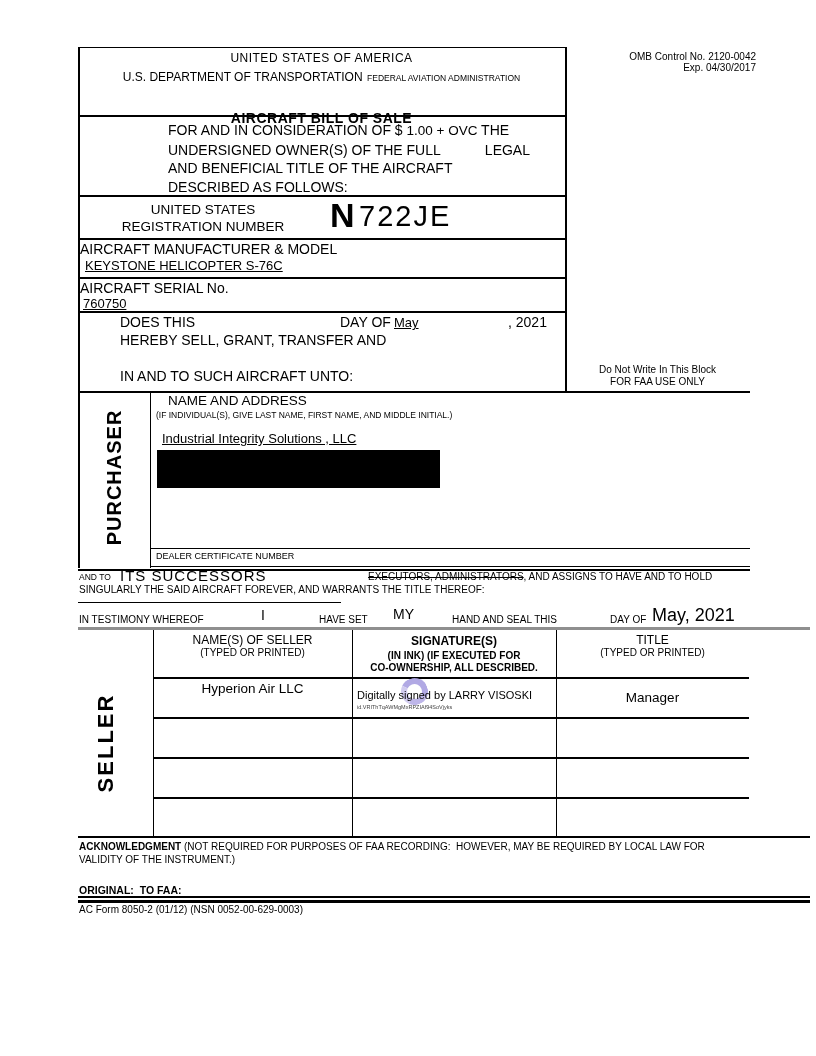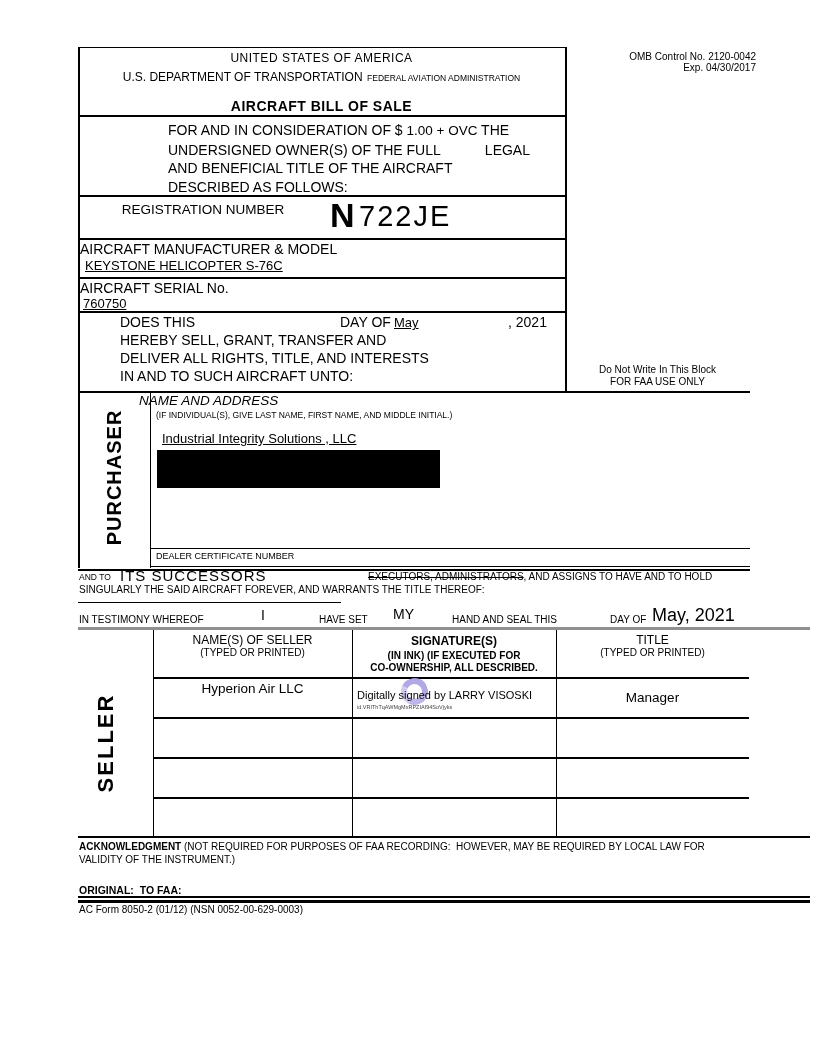--- a/index.html
+++ b/index.html
@@ -70,63 +70,63 @@
     <div>OMB Control No. 2120-0042</div>
     <div>Exp. 04/30/2017</div>
   </div>
 
   <div class="abs center" style="left:78px; top:51px; width:487px;">
     <div class="t15 ls05">UNITED STATES OF AMERICA</div>
     <div style="margin-top:2px;">
       <span class="t12">U.S. DEPARTMENT OF TRANSPORTATION</span>
       <span class="t9">FEDERAL AVIATION ADMINISTRATION</span>
     </div>
-    <div class="t14 bold ls05" style="margin-top:13px;">AIRCRAFT BILL OF SALE</div>
+    <div class="t14 bold ls05" style="margin-top:25px;">AIRCRAFT BILL OF SALE</div>
   </div>
 
   <div class="abs" style="left:168px; top:121px; width:380px; line-height:18.5px;">
     <div class="t14 nowrap"><span>FOR AND IN CONSIDERATION OF $</span> <span class="t135">1.00 + OVC</span> <span>THE</span></div>
     <div class="t14" style="display:flex; justify-content:space-between; width:362px;">
       <span>UNDERSIGNED OWNER(S) OF THE FULL</span>
       <span>LEGAL</span>
     </div>
     <div class="t14">AND BENEFICIAL TITLE OF THE AIRCRAFT</div>
     <div class="t14">DESCRIBED AS FOLLOWS:</div>
   </div>
 
   <div class="abs center" style="left:78px; top:202px; width:250px; line-height:16.5px;">
+    <div class="t135">UNITED STATES</div>
     <div class="t135">REGISTRATION NUMBER</div>
   </div>
   <span class="abs bold" style="left:330px; top:196px; font-size:34px;">N</span>
   <span class="abs" style="left:359px; top:200px; font-size:29px; letter-spacing:2px;">722JE</span>
 
   <div class="abs t14" style="left:80px; top:241px;">AIRCRAFT MANUFACTURER &amp; MODEL</div>
   <div class="abs t13" style="left:85px; top:258px;">KEYSTONE HELICOPTER S-76C</div>
   <div class="abs t14" style="left:80px; top:280px;">AIRCRAFT SERIAL No.</div>
   <div class="abs t13" style="left:83px; top:296px;">760750</div>
 
   <div class="abs" style="left:120px; top:314px; width:440px; height:76px;">
     <span class="abs t14" style="left:0; top:0;">DOES THIS</span>
     <span class="abs t14" style="left:220px; top:0;">DAY OF</span>
     <span class="abs t13" style="left:274px; top:1px;">May</span>
     <span class="abs t14" style="left:388px; top:0;">, 2021</span>
     <span class="abs t14" style="left:0; top:18px;">HEREBY SELL, GRANT, TRANSFER AND</span>
-    <span class="abs t14" style="left:0; top:36px;">DELIVER ALL RIGHTS, TITLE, AND INTERESTS</span>
     <span class="abs t14" style="left:0; top:54px;">IN AND TO SUCH AIRCRAFT UNTO:</span>
   </div>
 
   <div class="abs center t10" style="left:565px; top:364px; width:185px; line-height:12px;">
     <div>Do Not Write In This Block</div>
     <div>FOR FAA USE ONLY</div>
   </div>
 
   <div class="abs vertlabel" style="left:80px; top:398px; width:70px; height:158px;">
     <span style="font-size:20px; letter-spacing:1px;">PURCHASER</span>
   </div>
-  <div class="abs t135" style="left:139px; top:393px;font-style:italic;">NAME AND ADDRESS</div>
+  <div class="abs t135" style="left:168px; top:393px;">NAME AND ADDRESS</div>
   <div class="abs t9" style="left:156px; top:410px;">(IF INDIVIDUAL(S), GIVE LAST NAME, FIRST NAME, AND MIDDLE INITIAL.)</div>
   <div class="abs t13" style="left:162px; top:431px;">Industrial Integrity Solutions , LLC</div>
   <div class="redaction" style="left:157px; top:450px; width:283px; height:38px;"></div>
   <div class="abs" style="left:156px; top:551px; font-size:9px;">DEALER CERTIFICATE NUMBER</div>
 
   <span class="abs t9" style="left:79px; top:572px;">AND TO</span>
   <span class="abs" style="left:120px; top:567px; font-size:15px; letter-spacing:1px;">ITS SUCCESSORS</span>
   <span class="abs t10 nowrap" style="left:368px; top:571px;"><span class="struck">EXECUTORS, ADMINISTRATORS</span><span>, AND ASSIGNS TO HAVE AND TO HOLD</span></span>
   <div class="abs t10" style="left:79px; top:584px;">SINGULARLY THE SAID AIRCRAFT FOREVER, AND WARRANTS THE TITLE THEREOF:</div>
 

